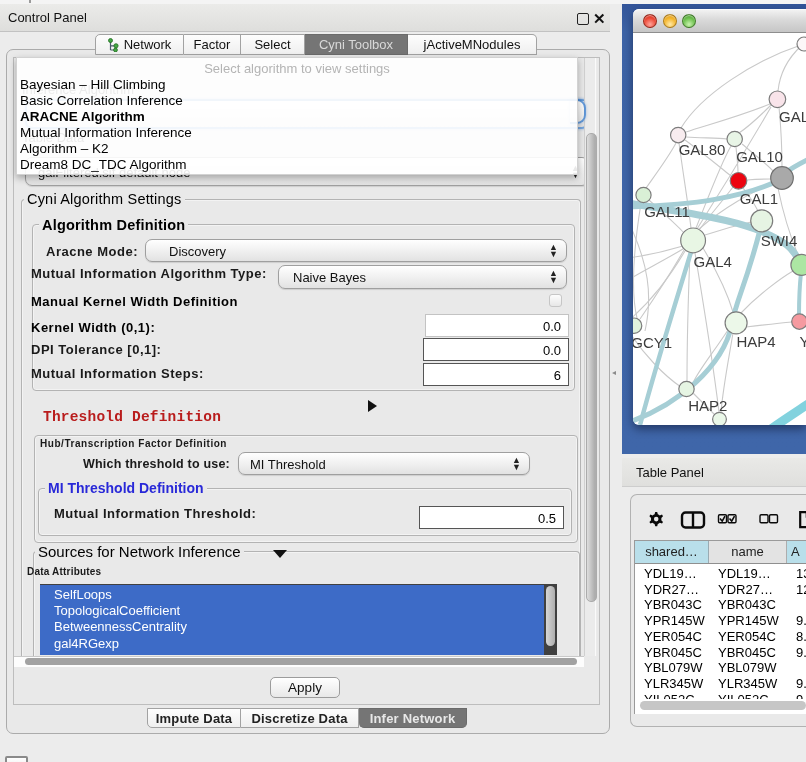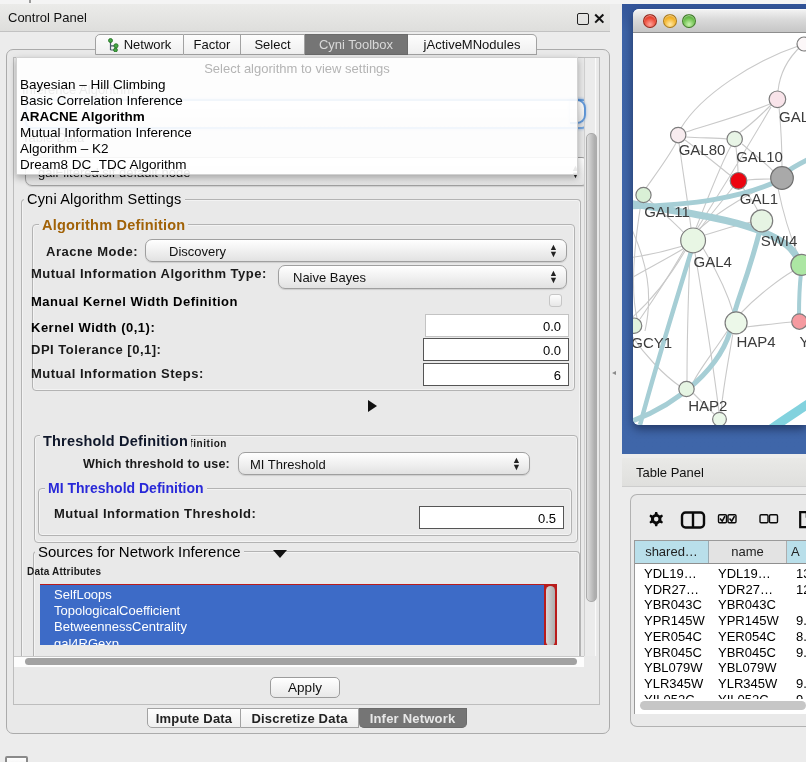--- a/index.html
+++ b/index.html
@@ -70,21 +70,21 @@
   <div class="abs" style="left:22px;top:130px;font-size:13px;color:#333;">Table Data</div>
   <div class="combo" style="left:25px;top:157px;width:562px;height:27px;">
      <span class="ct">galFiltered.sif default node</span>
      <span class="carr">▲<br>▼</span>
     </div>
 
   <div class="grp" style="left:21px;top:199px;width:558px;height:459px;border-radius:4px 4px 0 0;border-bottom:none;"></div>
   <div class="gtitle" style="left:24px;top:192px;font-weight:normal;font-size:14.5px;">Cyni Algorithm Settings</div>
 
   <div class="grp" style="left:32px;top:224px;width:541px;height:165px;"></div>
-  <div class="gtitle" style="left:39px;top:218px;color:#a16207;">Algorithm Definition</div>
+  <div class="gtitle" style="left:39px;top:218px;color:#000000;">Algorithm Definition</div>
   <div class="lbl abs" style="left:46px;top:244px;">Aracne Mode:</div>
   <div class="combo" style="left:145px;top:239px;width:420px;height:21px;">
      <span class="ct" style="left:23px;">Discovery</span>
      <span class="carr">▲<br>▼</span>
     </div>
   <div class="lbl abs" style="left:31px;top:266px;">Mutual Information Algorithm Type:</div>
   <div class="combo" style="left:278px;top:265px;width:287px;height:22px;">
      <span class="ct" style="left:14px;">Naive Bayes</span>
      <span class="carr">▲<br>▼</span>
     </div>
@@ -103,42 +103,42 @@
   <div class="tf" style="left:423px;top:363px;width:144px;height:21px;border:1px solid #555;">
        <span>6</span>
     </div>
 
   <div class="lbl abs" style="left:40px;top:398px;font-size:10px;letter-spacing:.55px;margin-top:40px;">Hub/Transcription Factor Definition</div>
   <svg class="abs" style="left:365px;top:399px;" width="14" height="14" viewBox="0 0 12 14">
      <path d="M2 1 L11 7 L2 13 Z" fill="#111"></path>
     </svg>
 
   <div class="grp" style="left:34px;top:435px;width:542px;height:106px;"></div>
-  <div class="gtitle" style="left:40px;top:434px;color:#0f172a;">Threshold Definition</div>
+  <div class="gtitle" style="left:40px;top:410px;color:#b91c1c;font-family:Liberation Mono, monospace;">Threshold Definition</div>
   <div class="lbl abs" style="left:83px;top:457px;font-size:12.5px;letter-spacing:.2px;">Which threshold to use:</div>
   <div class="combo" style="left:238px;top:452px;width:290px;height:21px;">
      <span class="ct" style="left:11px;">MI Threshold</span>
      <span class="carr">▲<br>▼</span>
     </div>
 
   <div class="grp" style="left:38px;top:488px;width:532px;height:46px;"></div>
   <div class="gtitle" style="left:45px;top:481px;color:#2828d8;letter-spacing:0;font-size:14px;">MI Threshold Definition</div>
   <div class="lbl abs" style="left:54px;top:506px;">Mutual Information Threshold:</div>
   <div class="tf" style="left:419px;top:506px;width:143px;height:21px;border:1px solid #555;">
        <span>0.5</span>
     </div>
 
   <div class="grp" style="left:33px;top:551px;width:545px;height:106px;border-bottom:none;border-radius:4px 4px 0 0;"></div>
   <div class="gtitle" style="left:35px;top:544px;font-weight:normal;font-size:15px;letter-spacing:0;">Sources for Network Inference</div>
   <svg class="abs" style="left:272px;top:549px;" width="16" height="10" viewBox="0 0 16 10">
      <path d="M1 1 L15 1 L8 9 Z" fill="#111"></path>
     </svg>
   <div class="lbl abs" style="left:27px;top:566px;font-size:10px;letter-spacing:.2px;">Data Attributes</div>
 
-  <div class="abs" style="left:40px;top:584px;width:517px;height:61px;background:#b91c1c;overflow:hidden;">
+  <div class="abs" style="left:40px;top:584px;width:517px;height:71px;background:#404040;overflow:hidden;">
     <div class="abs" style="left:0;top:1px;width:504px;height:70px;background:#3d6bc7;"></div>
     <div class="litem" style="top:3px;">SelfLoops</div>
     <div class="litem" style="top:19px;">TopologicalCoefficient</div>
     <div class="litem" style="top:35px;">BetweennessCentrality</div>
     <div class="litem" style="top:52px;">gal4RGexp</div>
     <div class="abs" style="left:506px;top:2px;width:9px;height:60px;background:linear-gradient(90deg,#d6d6d6,#aeaeae);border-radius:5px;"></div>
   </div>
 
   <div class="abs" style="left:584px;top:58px;width:12px;height:598px;background:#ebebeb;
        border-left:1px solid #d0d0d0;"></div>

